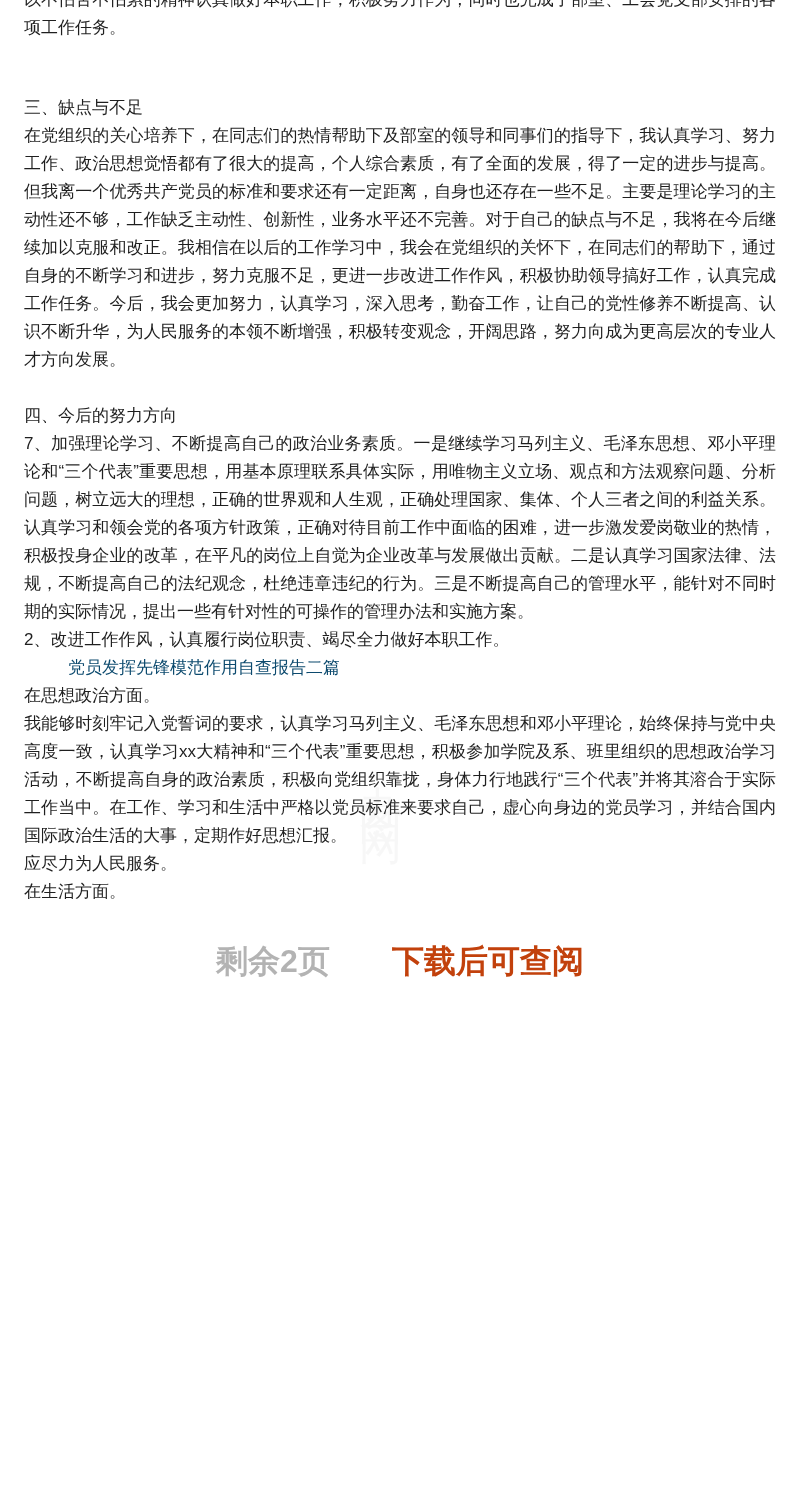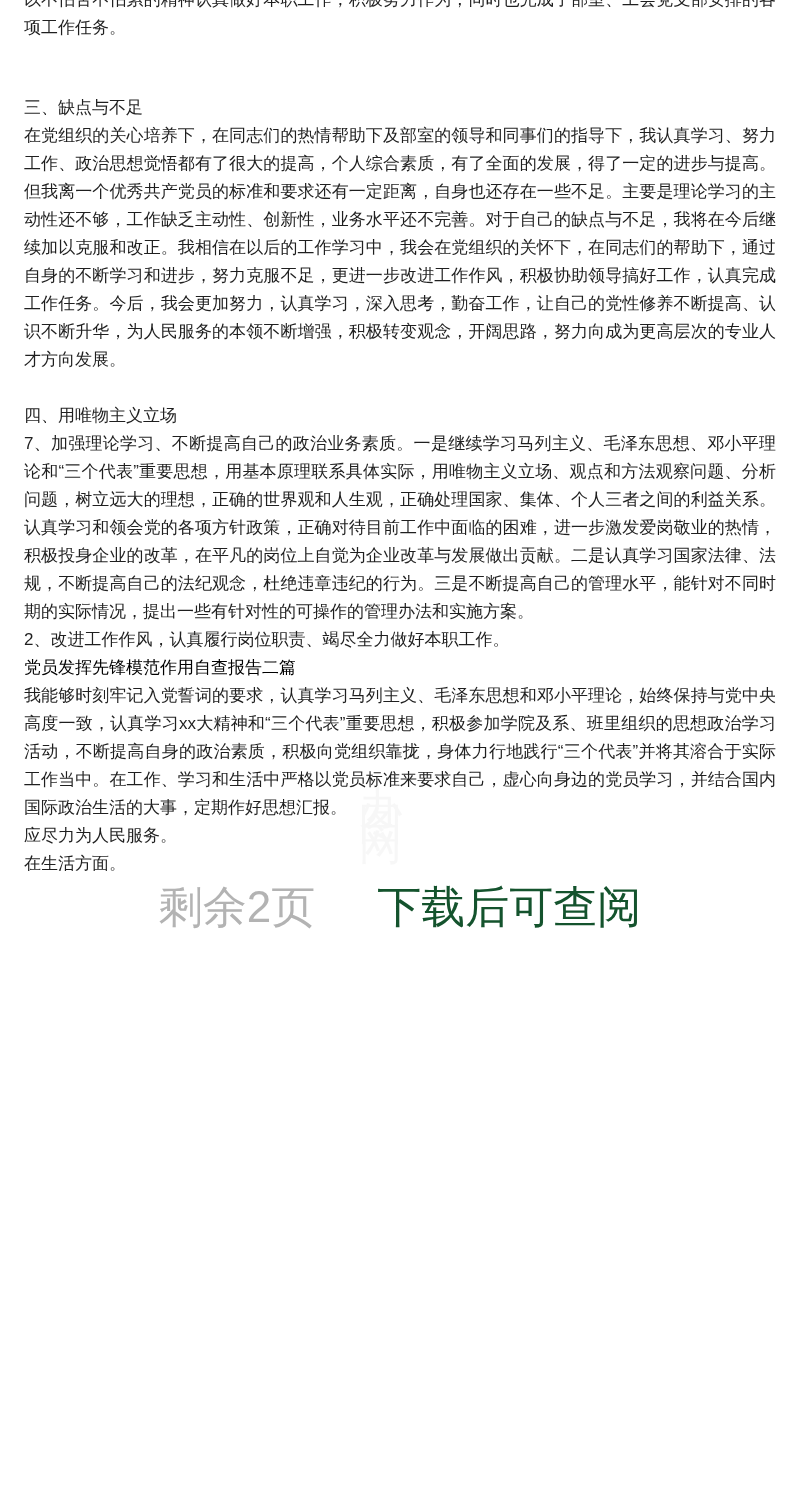--- a/index.html
+++ b/index.html
@@ -39,52 +39,54 @@
     top: 750px;
     writing-mode: vertical-rl;
     font-size: 44px;
     letter-spacing: 20px;
     color: #888888;
     opacity: 0.06;
     pointer-events: none;
     user-select: none;
   }
   .footer {
+    margin-top: 34px;
     display: flex;
     justify-content: center;
     align-items: baseline;
     gap: 62px;
-    font-size: 44px;
-    font-weight: normal;
+    font-size: 32px;
+    font-weight: bold;
   }
 </style>
 </head>
 <body>
 
 <div class="page">
 
   <div class="para clipped-top">以不怕苦不怕累的精神认真做好本职工作，积极努力作为，同时也完成了部室、工会党支部安排的各项工作任务。</div>
 
   <div class="gap-2"></div>
 
   <div class="para">三、缺点与不足</div>
   <div class="para">在党组织的关心培养下，在同志们的热情帮助下及部室的领导和同事们的指导下，我认真学习、努力工作、政治思想觉悟都有了很大的提高，个人综合素质，有了全面的发展，得了一定的进步与提高。但我离一个优秀共产党员的标准和要求还有一定距离，自身也还存在一些不足。主要是理论学习的主动性还不够，工作缺乏主动性、创新性，业务水平还不完善。对于自己的缺点与不足，我将在今后继续加以克服和改正。我相信在以后的工作学习中，我会在党组织的关怀下，在同志们的帮助下，通过自身的不断学习和进步，努力克服不足，更进一步改进工作作风，积极协助领导搞好工作，认真完成工作任务。今后，我会更加努力，认真学习，深入思考，勤奋工作，让自己的党性修养不断提高、认识不断升华，为人民服务的本领不断增强，积极转变观念，开阔思路，努力向成为更高层次的专业人才方向发展。</div>
 
   <div class="gap-1"></div>
 
-  <div class="para">四、用唯物主义立场</div>
+  <div class="para">四、今后的努力方向</div>
   <div class="para">7、加强理论学习、不断提高自己的政治业务素质。一是继续学习马列主义、毛泽东思想、邓小平理论和“三个代表”重要思想，用基本原理联系具体实际，用唯物主义立场、观点和方法观察问题、分析问题，树立远大的理想，正确的世界观和人生观，正确处理国家、集体、个人三者之间的利益关系。认真学习和领会党的各项方针政策，正确对待目前工作中面临的困难，进一步激发爱岗敬业的热情，积极投身企业的改革，在平凡的岗位上自觉为企业改革与发展做出贡献。二是认真学习国家法律、法规，不断提高自己的法纪观念，杜绝违章违纪的行为。三是不断提高自己的管理水平，能针对不同时期的实际情况，提出一些有针对性的可操作的管理办法和实施方案。</div>
   <div class="para">2、改进工作作风，认真履行岗位职责、竭尽全力做好本职工作。</div>
 
-  <div class="para red-title" style="color: #000000;">党员发挥先锋模范作用自查报告二篇</div>
+  <div class="para red-title" style="color: #0c4a6e; margin-left: 44px;">党员发挥先锋模范作用自查报告二篇</div>
 
+  <div class="para">在思想政治方面。</div>
   <div class="para">我能够时刻牢记入党誓词的要求，认真学习马列主义、毛泽东思想和邓小平理论，始终保持与党中央高度一致，认真学习xx大精神和“三个代表”重要思想，积极参加学院及系、班里组织的思想政治学习活动，不断提高自身的政治素质，积极向党组织靠拢，身体力行地践行“三个代表”并将其溶合于实际工作当中。在工作、学习和生活中严格以党员标准来要求自己，虚心向身边的党员学习，并结合国内国际政治生活的大事，定期作好思想汇报。</div>
   <div class="para">应尽力为人民服务。</div>
   <div class="para">在生活方面。</div>
 
   <div class="footer">
     <span style="color: rgb(179, 179, 179);">剩余2页</span>
-    <span style="color: #14532d;">下载后可查阅</span>
+    <span style="color: #c2410c;">下载后可查阅</span>
   </div>
 
 </div>
 
 <div class="watermark">办图网</div>
 
 </body></html>

